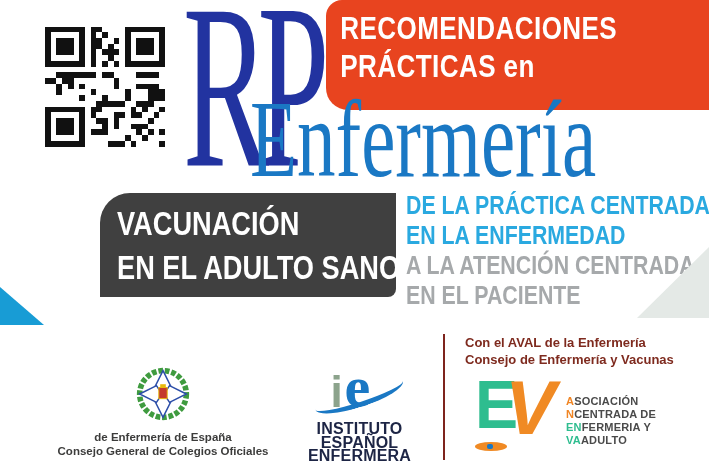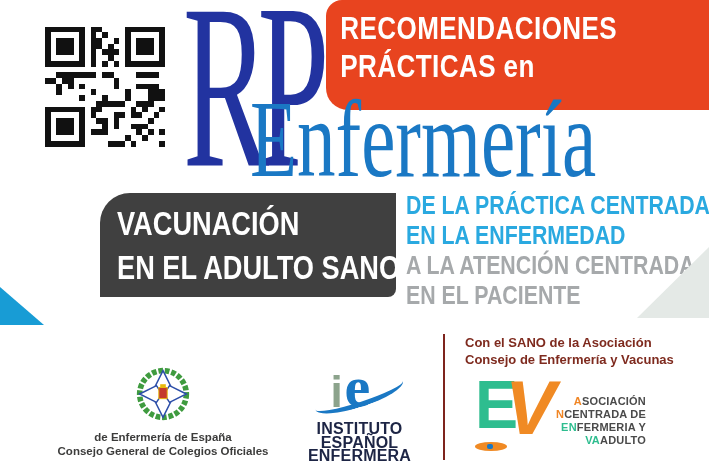--- a/index.html
+++ b/index.html
@@ -61,21 +61,21 @@
   .aval-line{font-size:13px;font-weight:600;color:#7E2A1E;line-height:17px;white-space:nowrap;}
 
   .ev-logo{position:absolute;left:10px;top:36px;width:95px;height:90px;}
   .ev-e{position:absolute;left:0;top:0;font-size:68px;font-weight:bold;color:#2EBD8F;
         line-height:1;transform:scaleX(.95);transform-origin:left top;}
   .ev-v{position:absolute;left:30px;top:0;font-size:76px;font-weight:bold;font-style:italic;
         color:#F08A24;line-height:1;}
   .ev-ellipse{position:absolute;left:0;top:72px;width:32px;height:9px;background:#F08A24;border-radius:50%;}
   .ev-dot{position:absolute;left:12px;top:74px;width:6px;height:5px;background:#1A78C4;border-radius:2px;}
 
-  .anev{position:absolute;left:91px;top:61px;text-align:right;}
+  .anev{position:absolute;left:101px;top:61px;}
   .anev-line{font-size:11px;font-weight:bold;color:#4A4A4A;line-height:13px;
              letter-spacing:.2px;white-space:nowrap;}
   .anev-head-orange{color:#F08524;}
   .anev-head-green{color:#2EBD8F;}
 </style>
 </head>
 <body>
 
 <div class="page">
 
@@ -240,21 +240,21 @@
     </div>
     <div class="instituto-name">
       <div>INSTITUTO ESPAÑOL</div>
       <div>ENFERMERA</div>
     </div>
   </div>
 
   <div class="separator"></div>
 
   <div class="aval">
-    <div class="aval-line">Con el SANO de la Asociación</div>
+    <div class="aval-line">Con el AVAL de la Enfermería</div>
     <div class="aval-line">Consejo de Enfermería y Vacunas</div>
 
     <div class="ev-logo">
       <span class="ev-e">E</span>
       <span class="ev-v">V</span>
       <div class="ev-ellipse"></div>
       <div class="ev-dot"></div>
     </div>
 
     <div class="anev">

